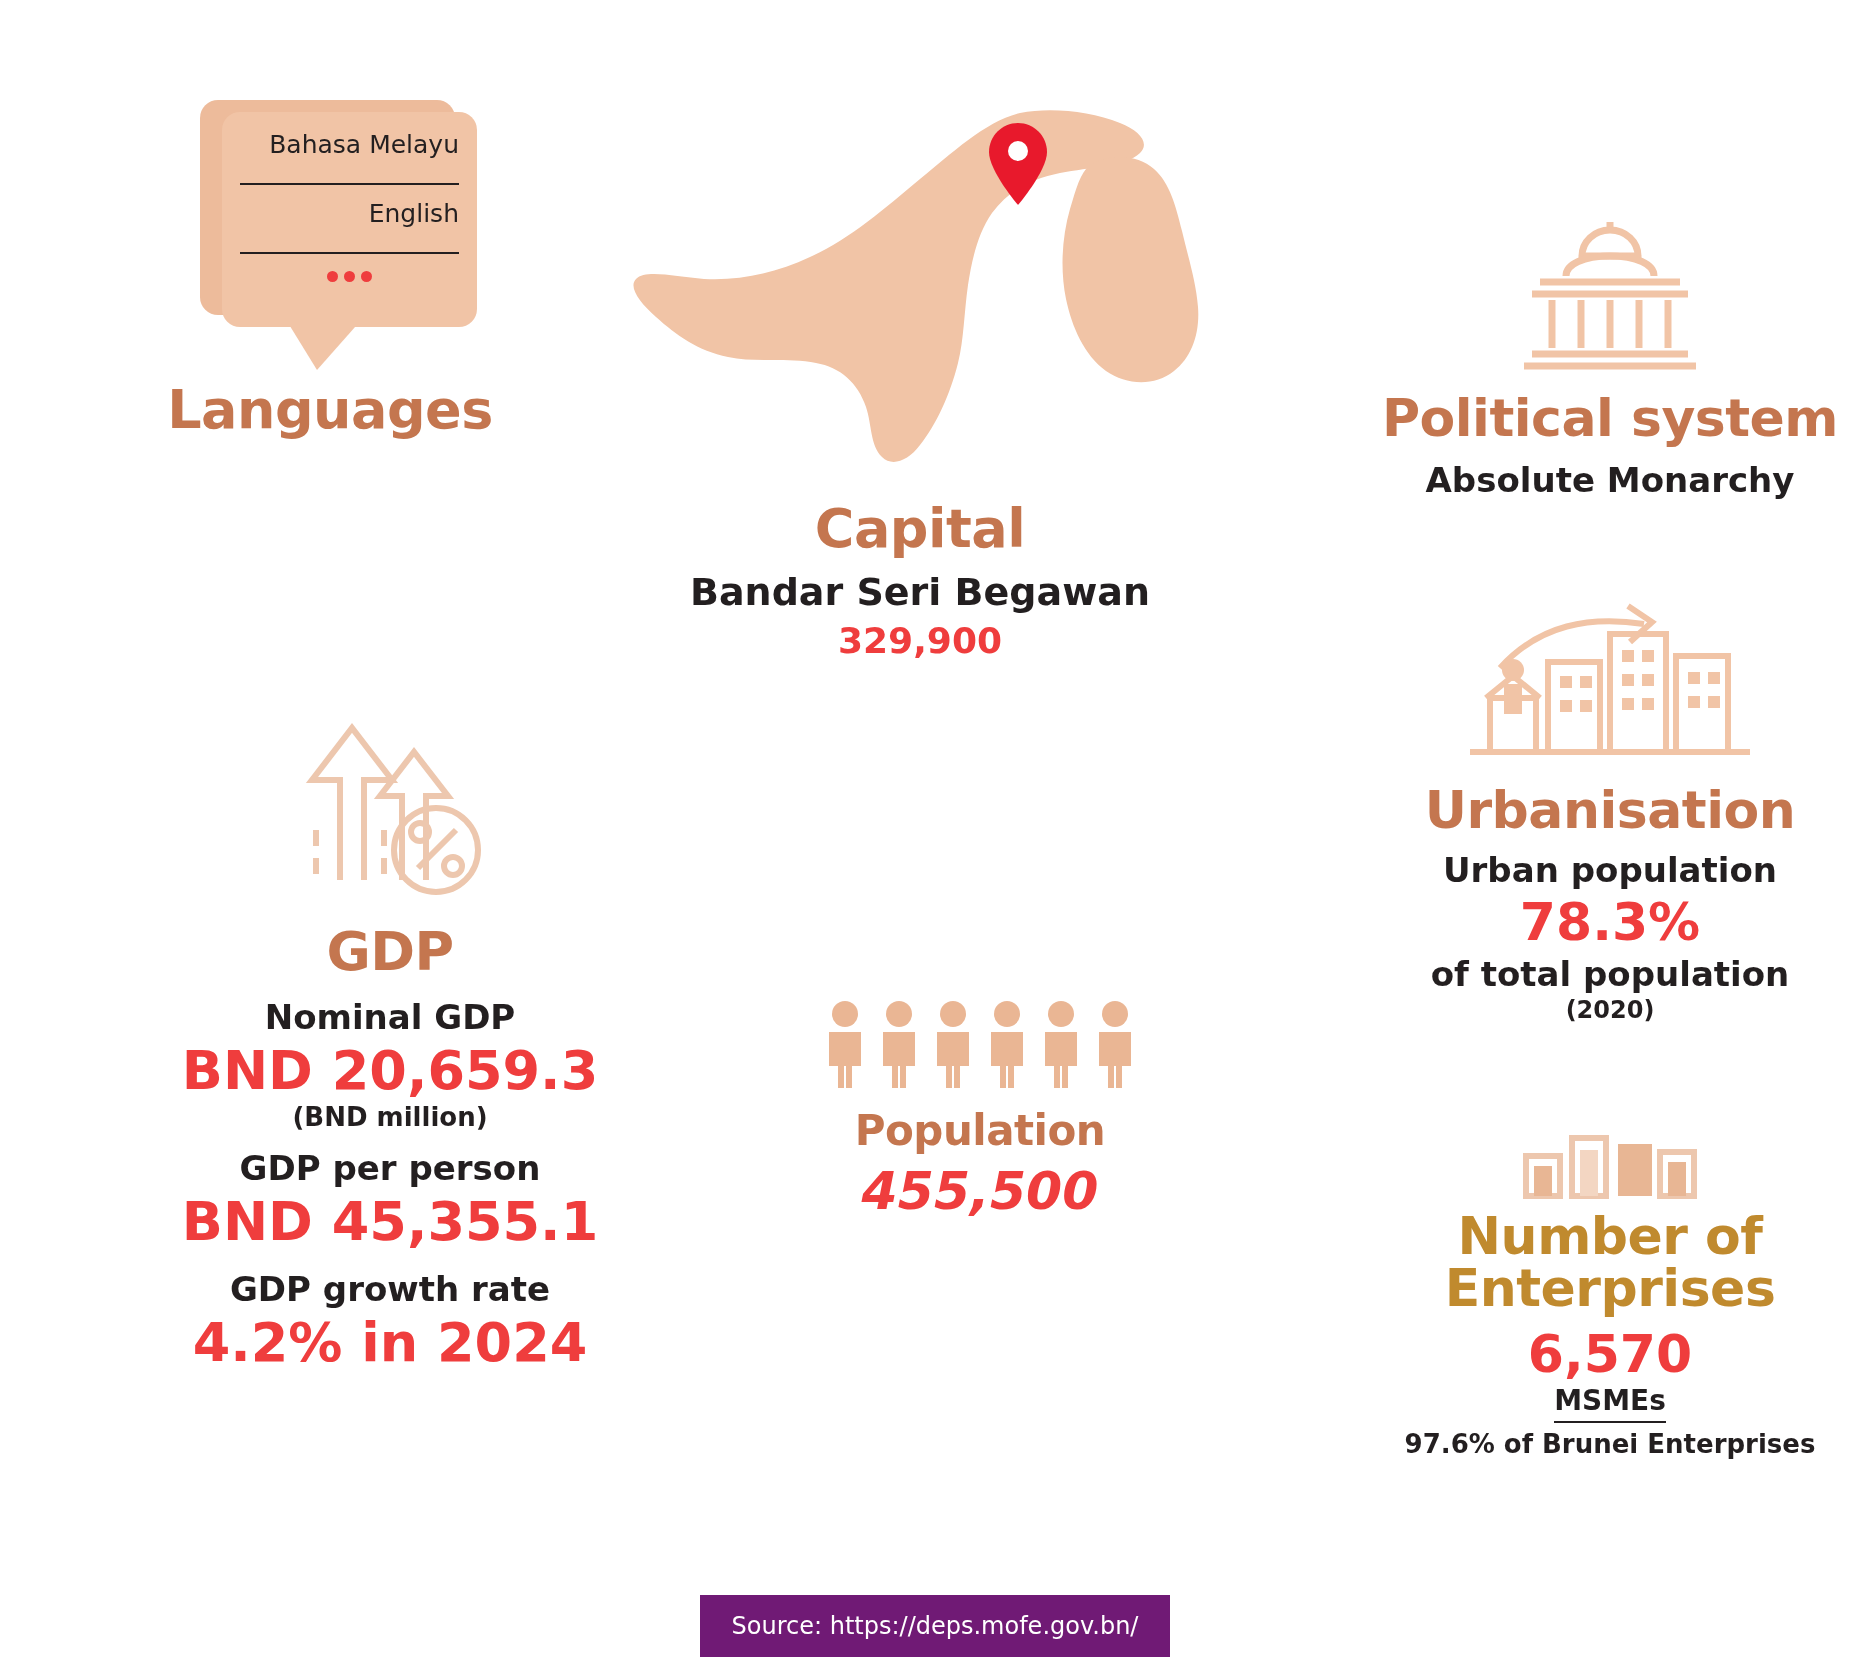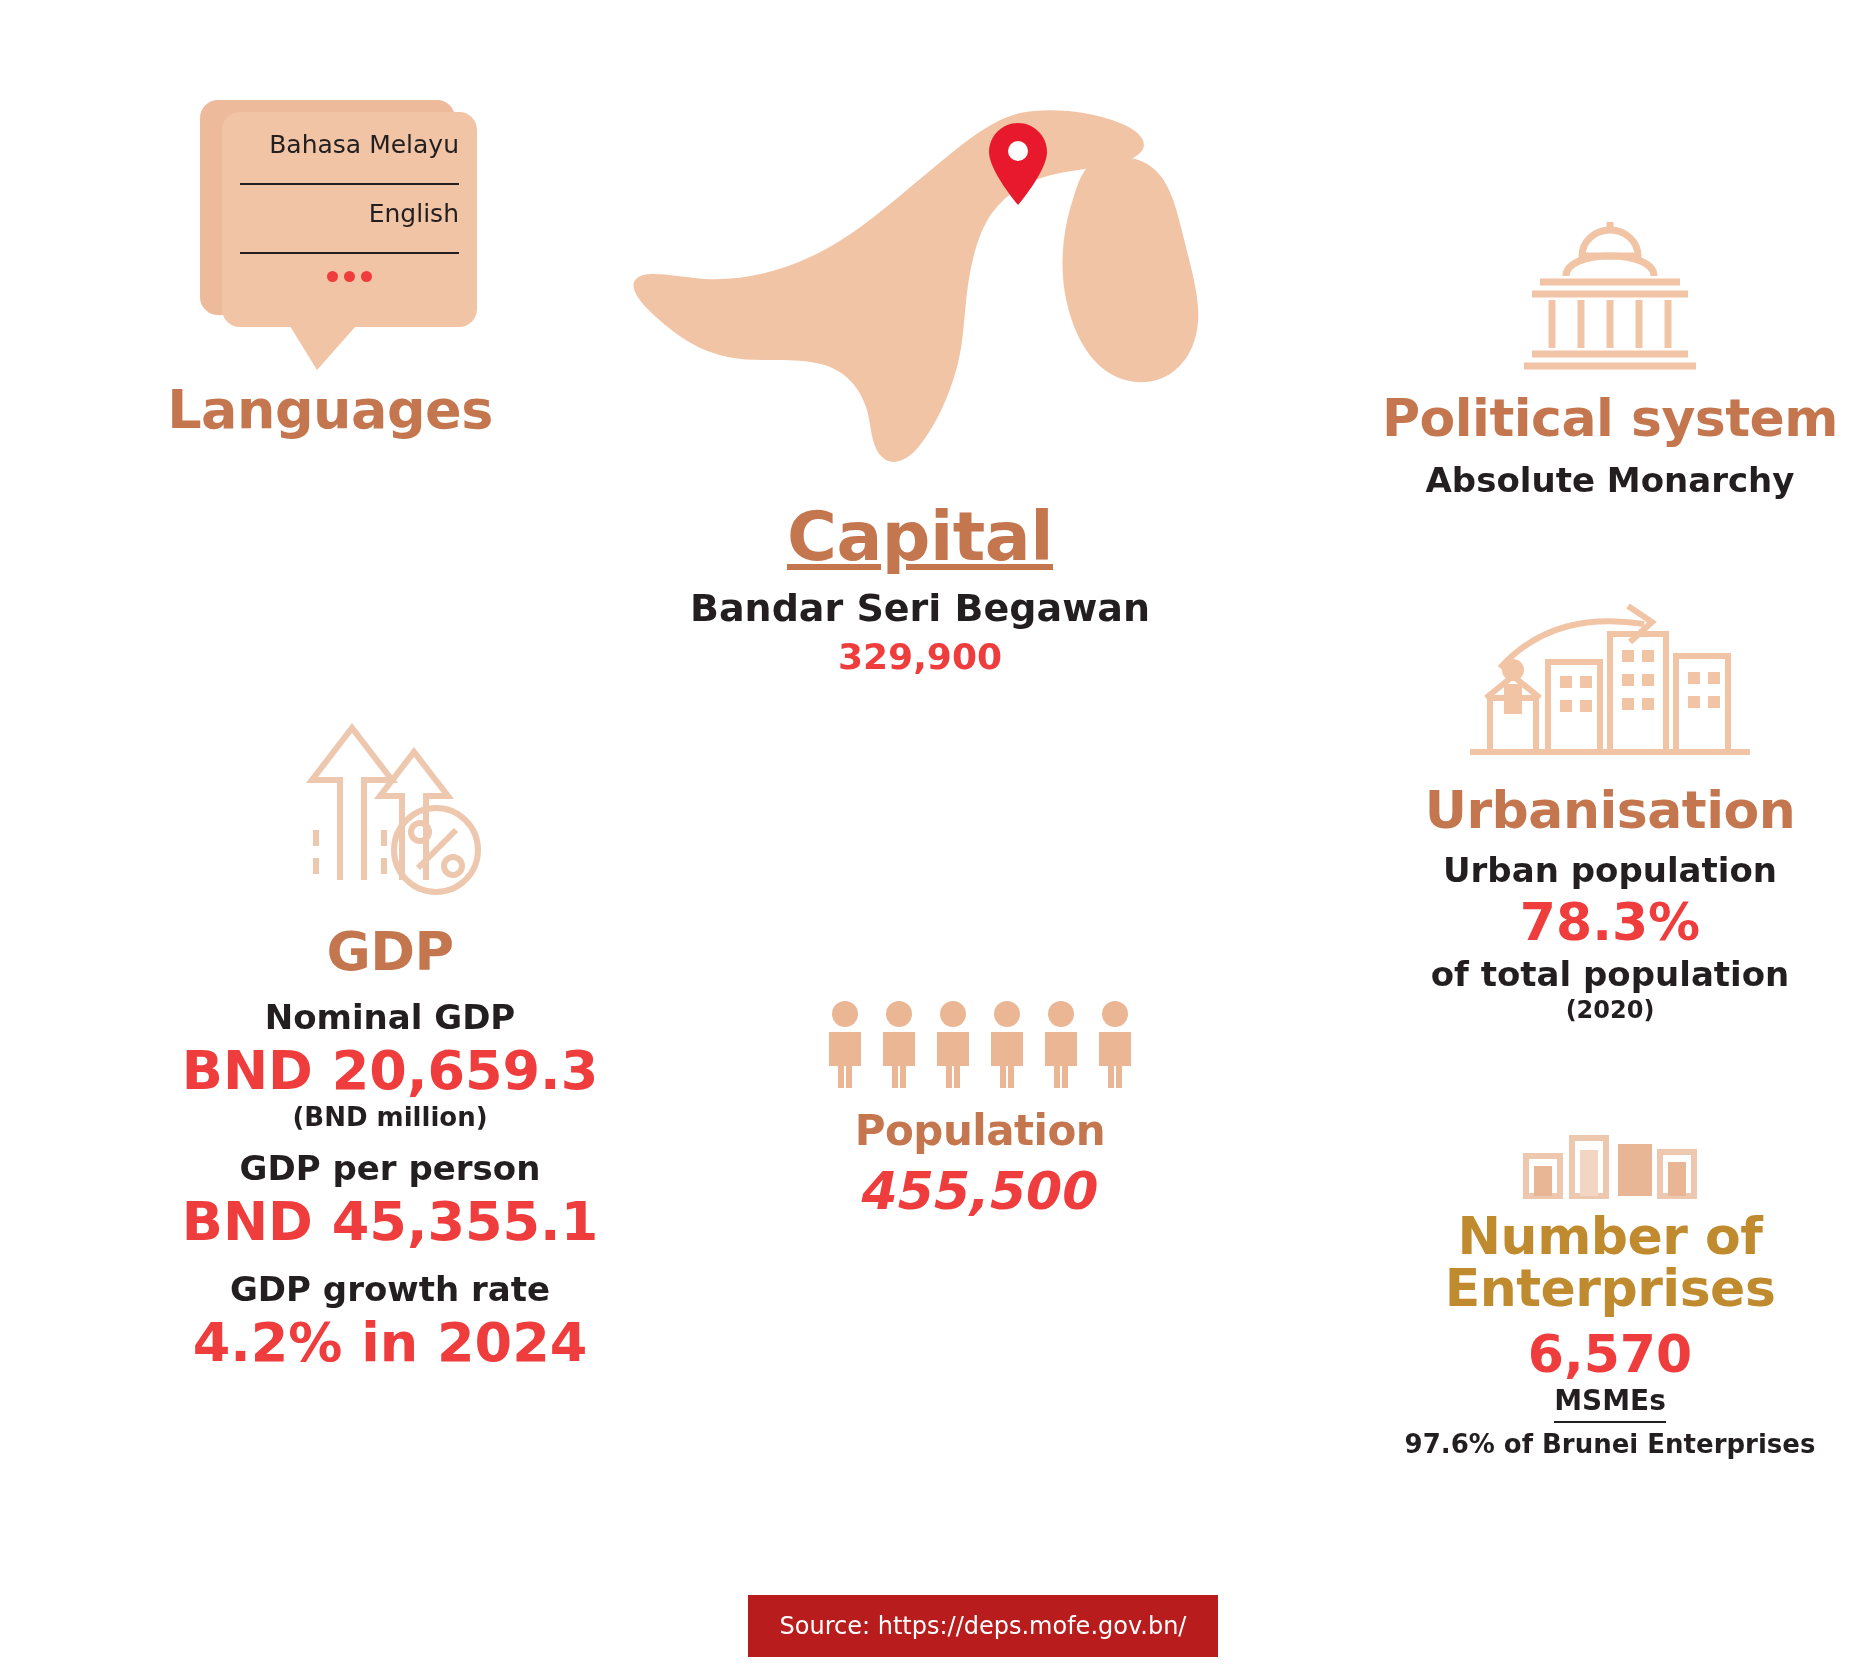--- a/index.html
+++ b/index.html
@@ -95,21 +95,21 @@
     display: inline-block;
     width: 11px; height: 11px;
     border-radius: 50%;
     background: #ef3d3d;
     margin: 0 3px;
   }
   #languages-title { font-size: 54px; margin-top: 18px; }
 
   
   #capital-block { left: 600px; top: 95px; width: 640px; }
-  #capital-title { font-size: 68px; margin-top: 8px; text-decoration: underline; }
+  #capital-title { font-size: 54px; margin-top: 8px; }
   #capital-name { font-size: 38px; margin-top: 10px; }
   #capital-pop { font-size: 36px; margin-top: 6px; }
 
   
   #political-block { left: 1330px; top: 220px; width: 560px; }
   #political-title { font-size: 52px; margin-top: 4px; }
   #political-value { font-size: 34px; margin-top: 12px; }
 
   
   #urbanisation-block { left: 1330px; top: 600px; width: 560px; }
@@ -143,25 +143,24 @@
   #enterprises-msme { font-size: 28px; display: inline-block; border-bottom: 2px solid #231f20; padding-bottom: 4px;}
   #enterprises-note { font-size: 26px; margin-top: 6px; }
 
   
   #source-bar {
     position: absolute;
     left: 700px;
     top: 1595px;
     width: 470px;
     height: 62px;
-    background: #b91c1c;
+    background: #701a75;
     display: flex;
     align-items: center;
     justify-content: center;
-    margin-left: 48px;
   }
   #source-text {
     color: #ffffff;
     font-family: "DejaVu Sans", sans-serif;
     font-size: 24px;
   }
 </style>
 </head>
 <body>
 

